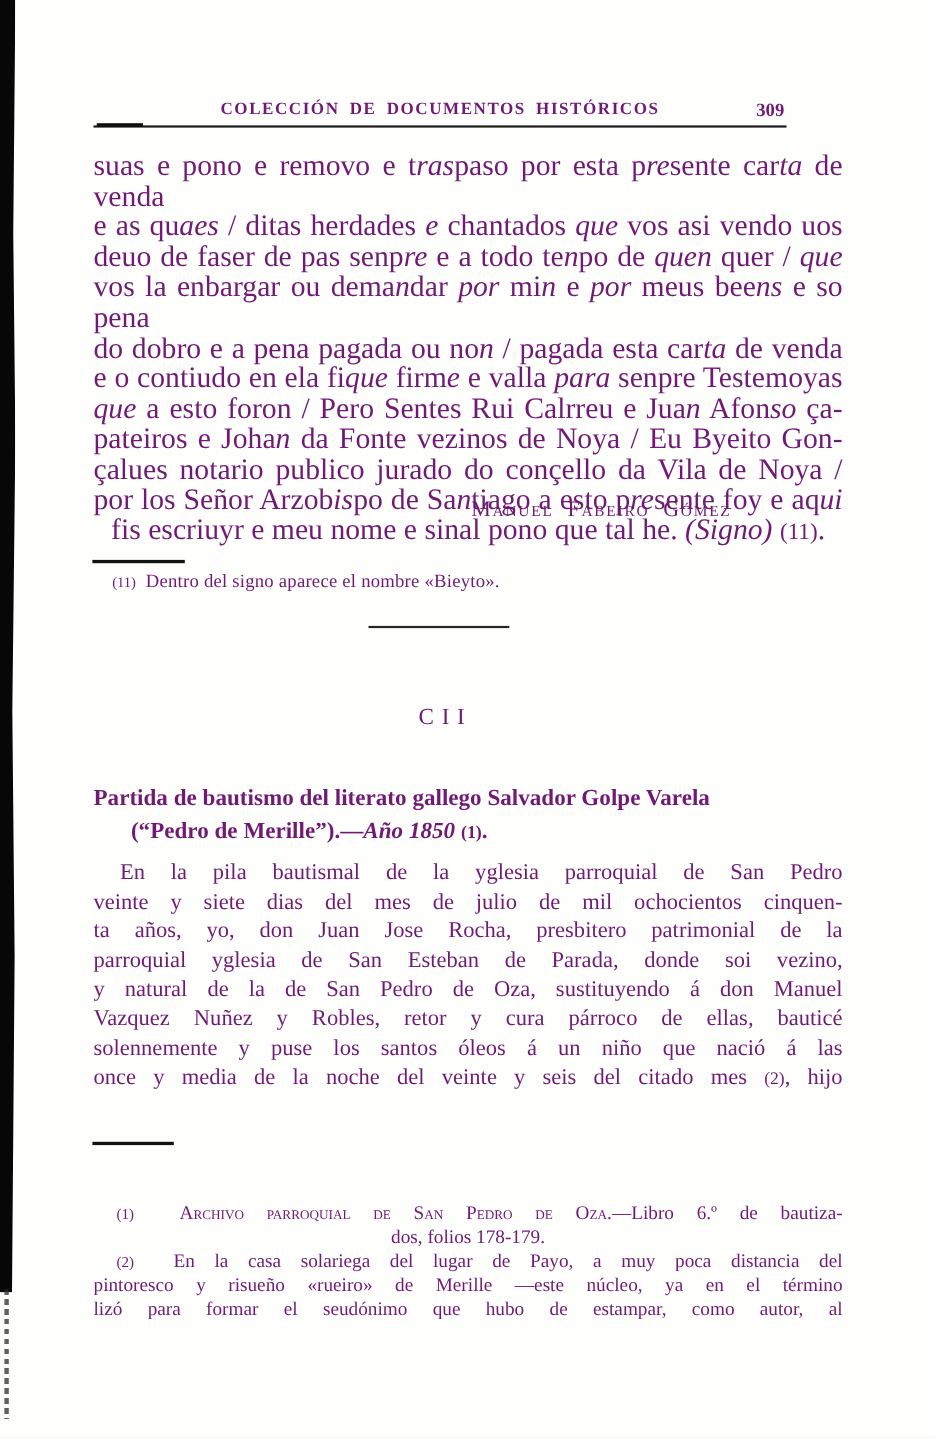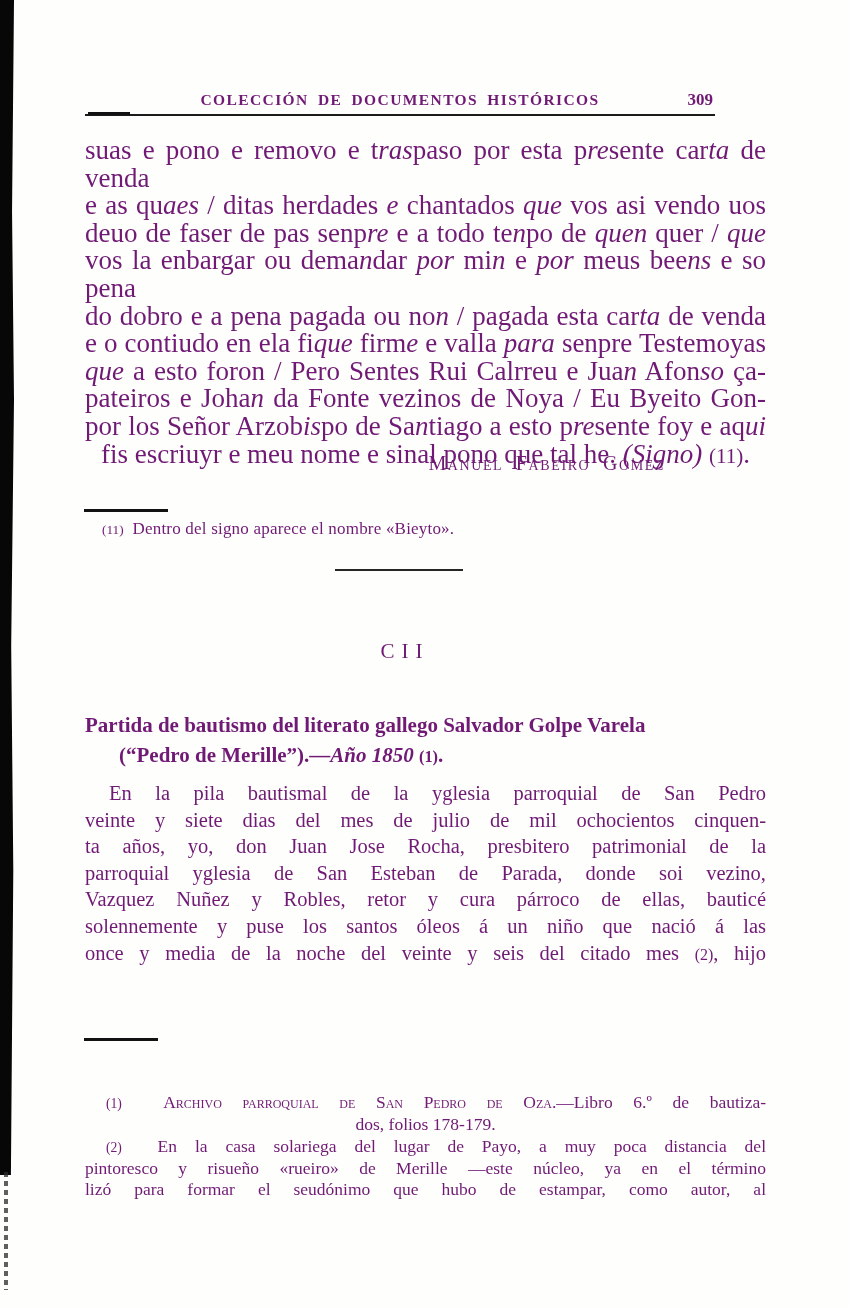--- a/index.html
+++ b/index.html
@@ -66,20 +66,21 @@
 
   <section class="p1">
     <div class="ln j">suas e pono e removo e t<i>ras</i>paso por esta p<i>re</i>sente car<i>ta</i> de venda</div>
     <div class="ln j">e as qu<i>aes</i> / ditas herdades <i>e</i> chantados <i>que</i> vos asi vendo uos</div>
     <div class="ln j">deuo de faser de pas senp<i>re</i> e a todo te<i>n</i>po de <i>quen</i> quer / <i>que</i></div>
     <div class="ln j">vos la enbargar ou dema<i>n</i>dar <i>por</i> mi<i>n</i> e <i>por</i> meus bee<i>ns</i> e so pena</div>
     <div class="ln j">do dobro e a pena pagada ou no<i>n</i> / pagada esta car<i>ta</i> de venda</div>
     <div class="ln j">e o contiudo en ela fi<i>que</i> firm<i>e</i> e valla <i>para</i> senpre Testemoyas</div>
     <div class="ln j"><i>que</i> a esto foron / Pero Sentes Rui Calrreu e Jua<i>n</i> Afon<i>so</i> ça-</div>
     <div class="ln j">pateiros e Joha<i>n</i> da Fonte vezinos de Noya / Eu Byeito Gon-</div>
+    <div class="ln j">çalues notario publico jurado do conçello da Vila de Noya /</div>
     <div class="ln j">por los Señor Arzob<i>is</i>po de Sa<i>n</i>tiago a esto p<i>re</i>sente foy e aq<i>ui</i></div>
     <div class="ln">fis escriuyr e meu nome e sinal pono que tal he. <i>(Signo)</i> <span class="fnm">(11)</span>.</div>
   </section>
 
   <div class="sig">Manuel Fabeiro Gómez</div>
 
   <div class="fnrule r1"></div>
   <div class="fn11"><span class="fnm">(11)</span>&nbsp;&nbsp;Dentro del signo aparece el nombre «Bieyto».</div>
 
   <div class="divider"></div>
@@ -89,20 +90,21 @@
   <div class="sechead">
     <div class="shl1">Partida de bautismo del literato gallego Salvador Golpe Varela</div>
     <div class="shl2">(“Pedro de Merille”).—<i>Año 1850</i> <span class="fnm">(1)</span>.</div>
   </div>
 
   <section class="p2">
     <div class="ln j ind24">En la pila bautismal de la yglesia parroquial de San Pedro</div>
     <div class="ln j">veinte y siete dias del mes de julio de mil ochocientos cinquen-</div>
     <div class="ln j">ta años, yo, don Juan Jose Rocha, presbitero patrimonial de la</div>
     <div class="ln j">parroquial yglesia de San Esteban de Parada, donde soi vezino,</div>
+    <div class="ln j">y natural de la de San Pedro de Oza, sustituyendo á don Manuel</div>
     <div class="ln j">Vazquez Nuñez y Robles, retor y cura párroco de ellas, bauticé</div>
     <div class="ln j">solennemente y puse los santos óleos á un niño que nació á las</div>
     <div class="ln j">once y media de la noche del veinte y seis del citado mes <span class="fnm">(2)</span>, hijo</div>
   </section>
 
   <div class="fnrule r2"></div>
 
   <section class="fns">
     <div class="ln j find"><span class="fnm">(1)</span>&nbsp;&nbsp;<span class="sc">Archivo parroquial de San Pedro de Oza</span>.—Libro 6.º de bautiza-</div>
     <div class="ln">dos, folios 178-179.</div>

